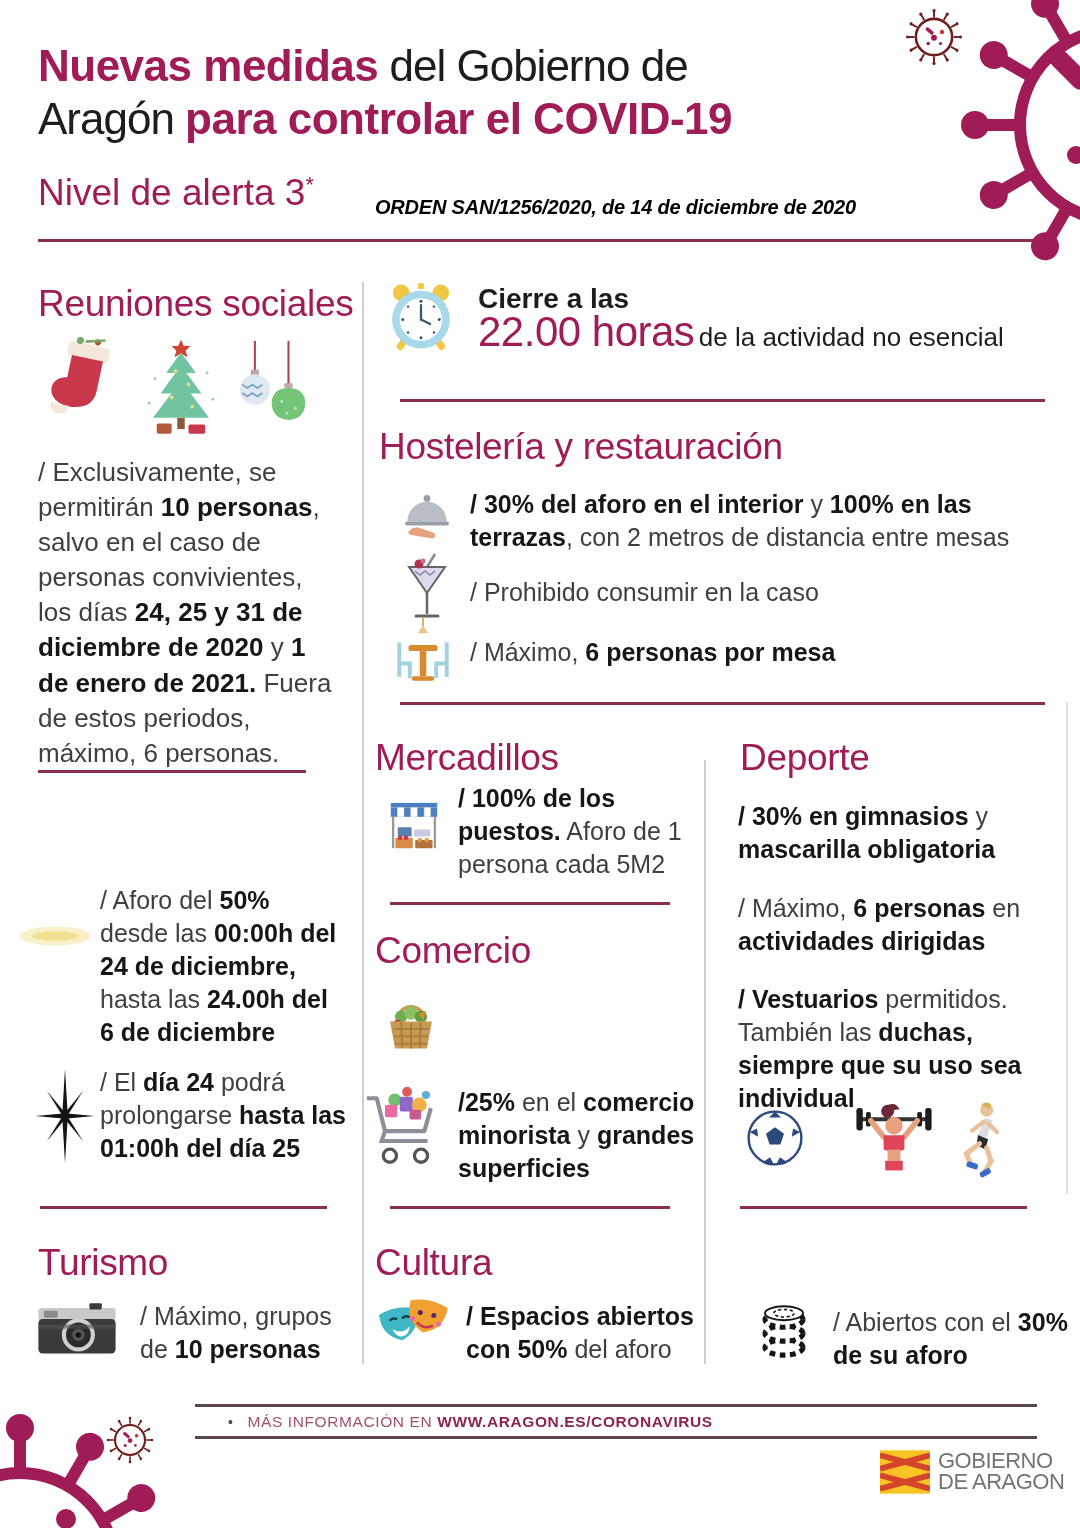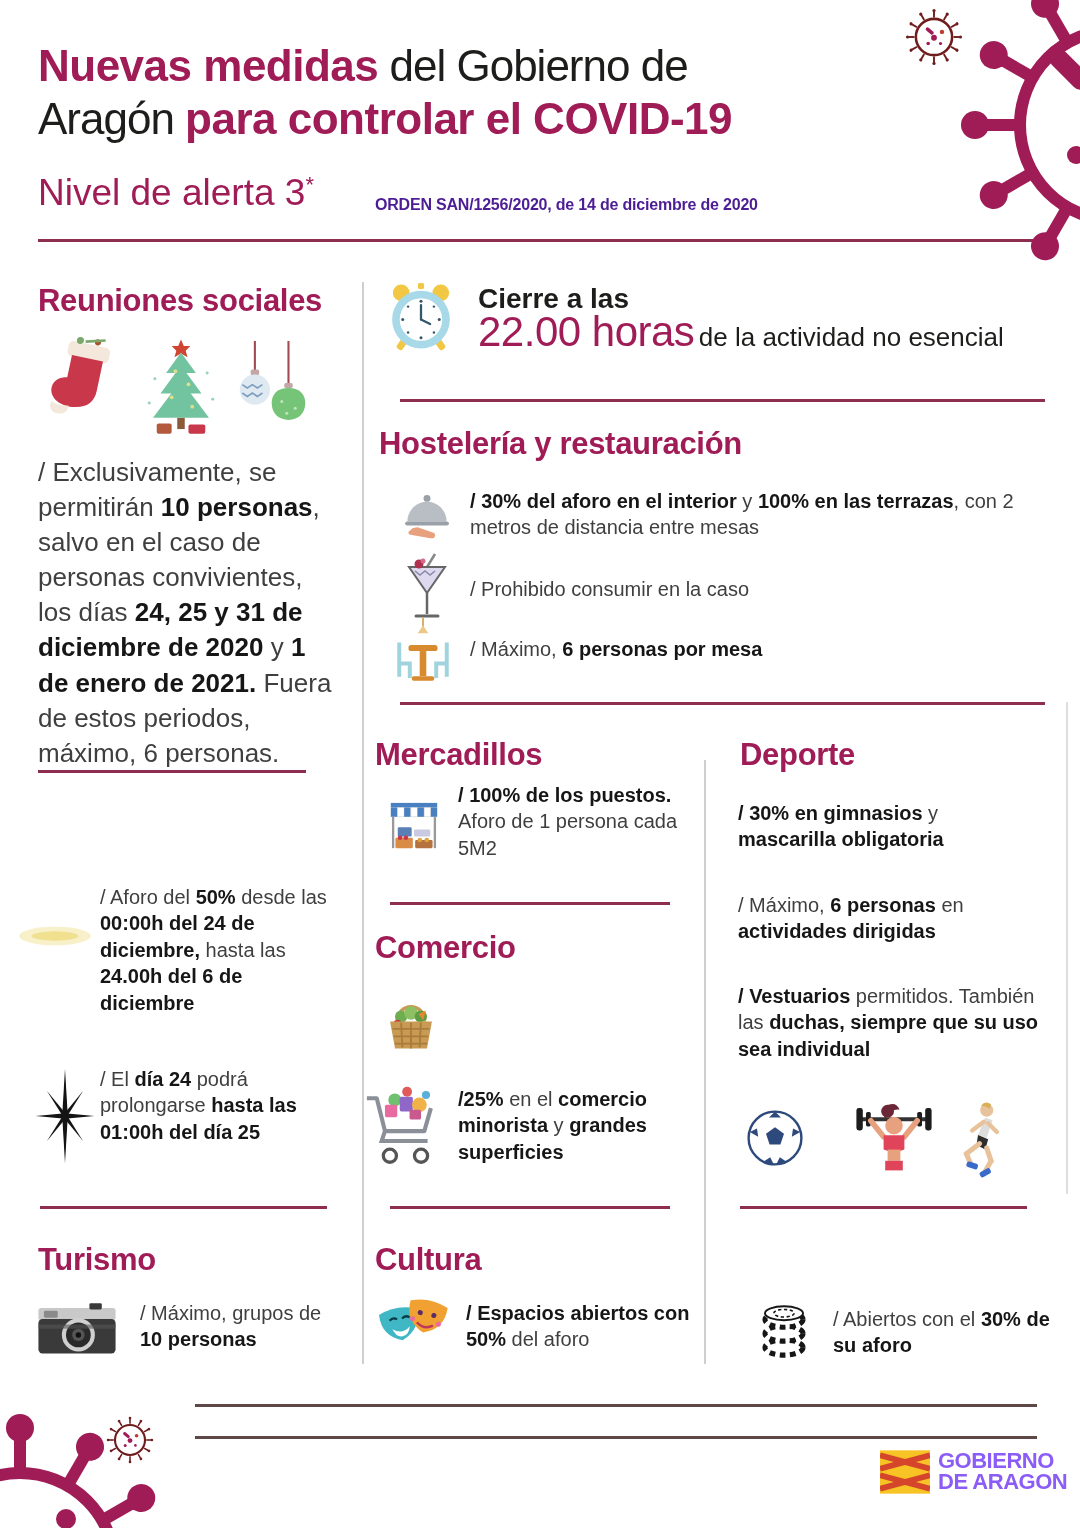--- a/index.html
+++ b/index.html
@@ -11,38 +11,38 @@
   }
   *{margin:0;padding:0;box-sizing:border-box}
   html,body{background:#fff}
   body{font-family:"Liberation Sans",sans-serif;}
   .page{position:relative;width:1080px;height:1528px;background:#fff;overflow:hidden;margin:0 auto;}
   .abs{position:absolute}
   .title{font-size:44px;line-height:1.2;letter-spacing:-1px;color:#1d1d1b;font-weight:400;white-space:pre-wrap}
   .title .seg-b{color:var(--accent);font-weight:800;letter-spacing:-0.5px}
   .alert{font-size:37px;color:var(--accent);font-weight:400;letter-spacing:0}
   .alert sup{font-size:22px}
-  .order{font-size:16px;font-weight:700;color:#4c1d95;letter-spacing:-0.2px}
-  .sec-title{font-weight:700;color:var(--accent);font-size:31px;letter-spacing:-0.3px}
-  .item-text{font-size:20px;line-height:1.32;color:var(--text)}
+  .order{font-size:20px;font-style:italic;font-weight:700;color:#000000;letter-spacing:-0.2px}
+  .sec-title{font-weight:400;color:var(--accent);font-size:37px;letter-spacing:-0.3px}
+  .item-text{font-size:25px;line-height:1.32;color:var(--text)}
   .item-text .seg-b{color:var(--text-bold);font-weight:700}
   .big-par{font-size:26px;line-height:1.35;color:var(--text)}
   .big-par .seg-b{color:var(--text-bold);font-weight:700}
   .hr{background:var(--rule);height:2.5px}
   .hr-thick{background:var(--rule);height:3px}
   .vr{background:#cfcfcf;width:2px}
   .vr-light{background:#dedede;width:2px}
   .closing-line1{font-size:28px;font-weight:700;color:#1d1d1b}
   .closing-time{font-size:42px;font-weight:400;color:var(--accent);letter-spacing:-0.5px}
   .closing-suffix{font-size:26px;font-weight:400;color:#1d1d1b}
   .footer-line{background:var(--footer-line);height:2.5px}
   .footer-text{font-size:15.5px;letter-spacing:0.6px;color:#a3506f;font-weight:500}
   .footer-text .bullet{color:#444;margin-right:14px;font-size:14px}
   .footer-text .link{color:#8d2352;font-weight:700;text-decoration:none}
-  .logo-text{font-size:22px;font-weight:700;line-height:0.95;color:#8b5cf6;letter-spacing:-0.5px}
+  .logo-text{font-size:22px;font-weight:400;line-height:0.95;color:#737373;letter-spacing:-0.5px}
 </style>
 </head>
 <body>
 
 <svg width="0" height="0" style="position:absolute" aria-hidden="true">
   <defs>
     <g id="vspike">
       <line x1="170" y1="80" x2="170" y2="38" stroke="#a01c56" stroke-width="12"></line>
       <circle cx="170" cy="30" r="14" fill="#a01c56"></circle>
     </g>
@@ -408,20 +408,23 @@
       <ellipse cx="50" cy="78" rx="30" ry="12" stroke-width="8" stroke-dasharray="9 7"></ellipse>
       <ellipse cx="50" cy="56" rx="30" ry="12" stroke-width="8" stroke-dasharray="9 7"></ellipse>
       <ellipse cx="50" cy="34" rx="30" ry="12" stroke-width="8" stroke-dasharray="9 7"></ellipse>
       <ellipse cx="50" cy="24" rx="30" ry="11" stroke-width="3"></ellipse>
       <ellipse cx="50" cy="24" rx="16" ry="6" stroke-width="2.5" stroke-dasharray="5 4"></ellipse>
     </g>
   </svg>
   <div class="abs item-text" style="left:833px;top:1306px;width:238px"><span>/ Abiertos con el </span><span class="seg-b">30% de su aforo</span></div>
 
   <div class="abs footer-line" style="left:195px;top:1404px;width:842px"></div>
+  <div class="abs footer-text" style="left:228px;top:1413px">
+    <span class="bullet">•</span><span>MÁS INFORMACIÓN EN </span><a href="#" class="link">WWW.ARAGON.ES/CORONAVIRUS</a>
+  </div>
   <div class="abs footer-line" style="left:195px;top:1436px;width:842px"></div>
 
   <svg class="abs" style="left:-150px;top:1398px" width="340" height="340" viewBox="0 0 340 340">
       <use href="#virus-big"></use>
     </svg>
   <svg class="abs" style="left:106px;top:1416px" width="48" height="48" viewBox="0 0 80 80">
       <use href="#virus-small"></use>
     </svg>
 
   <div class="abs" style="left:880px;top:1450px;display:flex;align-items:center;gap:8px">

